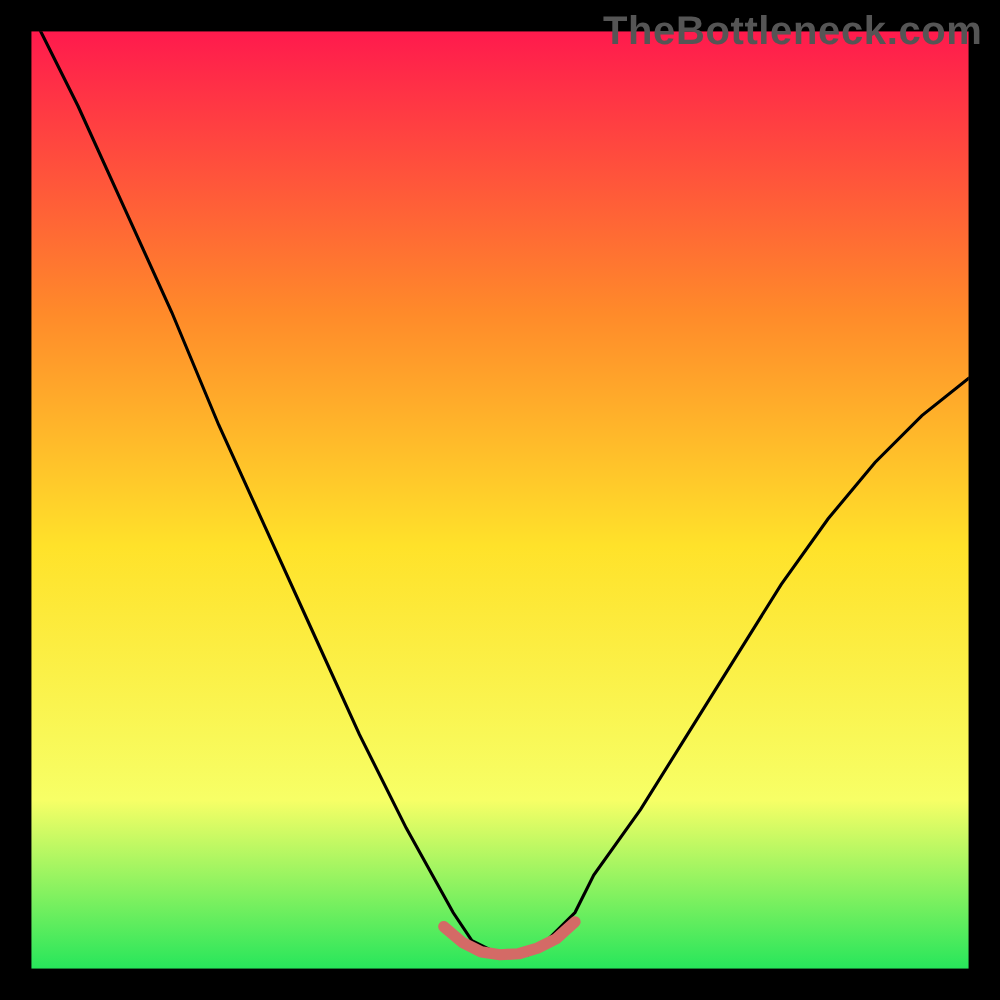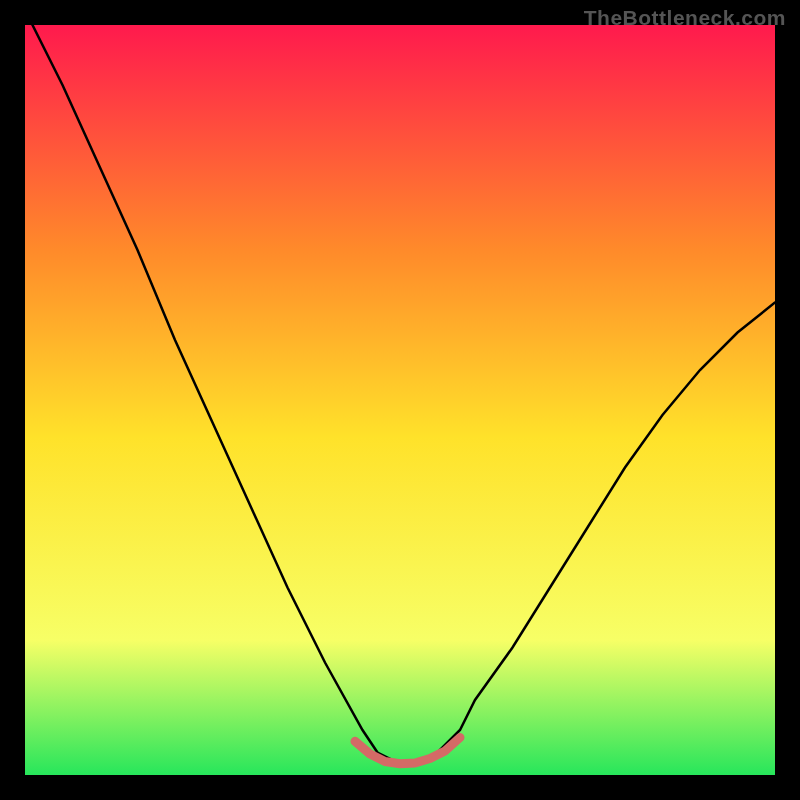--- a/index.html
+++ b/index.html
@@ -17,21 +17,21 @@
     top: 0;
     width: 800px;
     height: 800px;
     background: #000;
   }
   .watermark {
     position: absolute;
     top: 6px;
     right: 14px;
     color: #555;
-    font-size: 21px;
+    font-size: 32px;
     font-weight: 600;
     letter-spacing: 0.5px;
     z-index: 10;
     margin-left: 44px;
   }
   .plot-outer {
     position: absolute;
     left: 25px;
     top: 25px;
     width: 750px;

